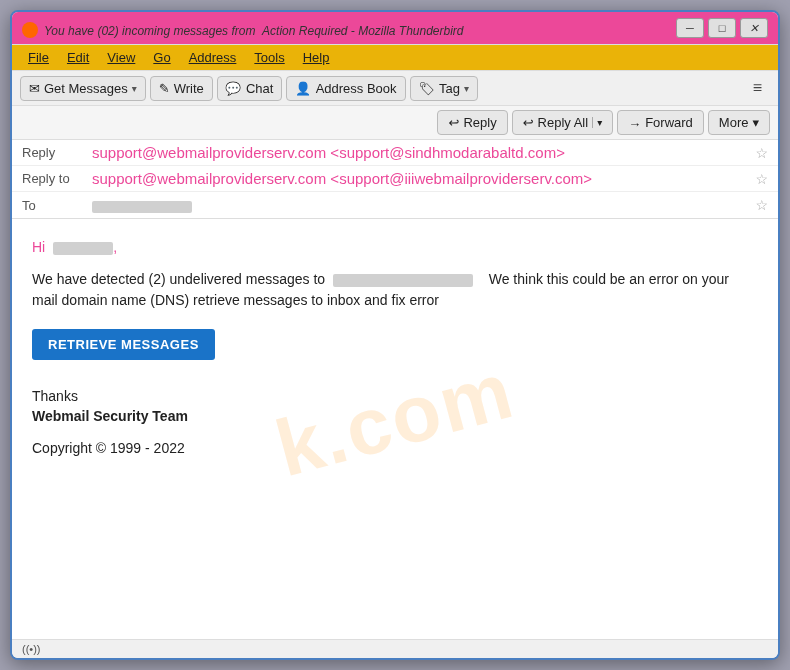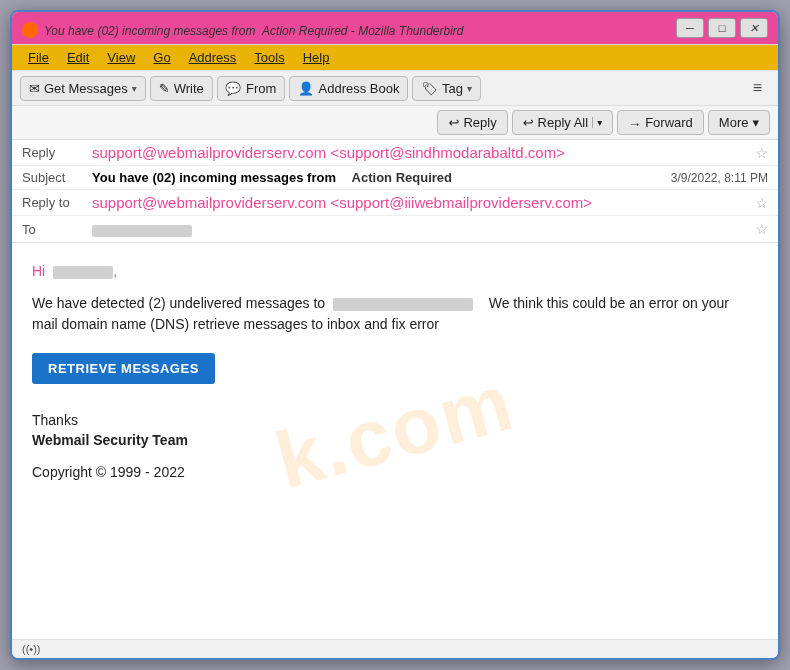--- a/index.html
+++ b/index.html
@@ -280,21 +280,21 @@
       <span>✉</span>
       <span>Get Messages</span>
       <span class="arrow">▾</span>
     </div>
     <div class="toolbar-btn">
       <span>✎</span>
       <span>Write</span>
     </div>
     <div class="toolbar-btn">
       <span>💬</span>
-      <span>From</span>
+      <span>Chat</span>
     </div>
     <div class="toolbar-btn">
       <span>👤</span>
       <span>Address Book</span>
     </div>
     <div class="toolbar-btn">
       <span>🏷</span>
       <span>Tag</span>
       <span class="arrow">▾</span>
     </div>
@@ -324,29 +324,20 @@
         <span class="arrow">▾</span>
       </div>
     </div>
 
     <div class="header-row">
       <span class="header-label">Reply</span>
       <span class="header-value">support@webmailproviderserv.com &lt;support@sindhmodarabaltd.com&gt;</span>
       <span class="star-icon">☆</span>
     </div>
 
-    <div class="subject-row">
-      <span class="subject-label">Subject</span>
-      <div class="subject-content">
-        <span class="subject-bold">You have (02) incoming messages from</span>
-        &nbsp;
-        <span class="subject-action">Action Required</span>
-        <span class="subject-date">3/9/2022, 8:11 PM</span>
-      </div>
-    </div>
 
     <div class="header-row">
       <span class="header-label">Reply to</span>
       <span class="header-value">support@webmailproviderserv.com &lt;support@iiiwebmailproviderserv.com&gt;</span>
       <span class="star-icon">☆</span>
     </div>
 
     <div class="header-row">
       <span class="header-label">To</span>
       <span class="header-value">

